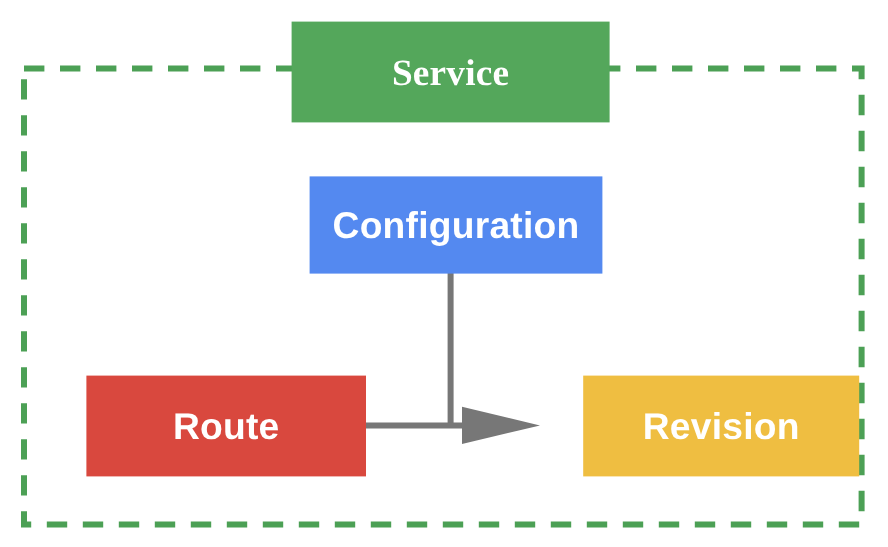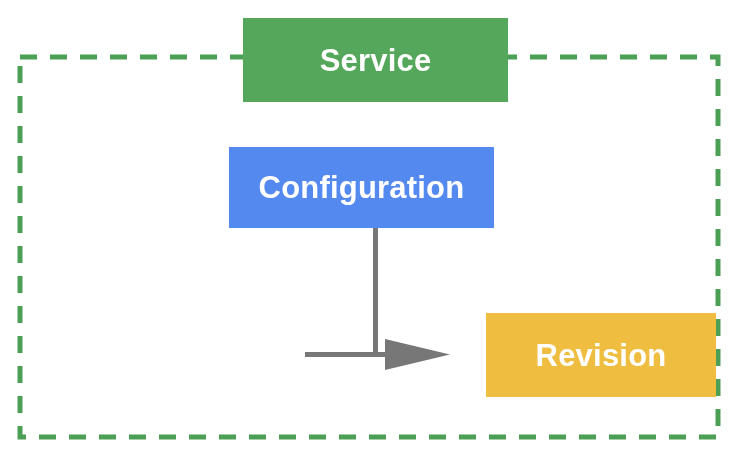--- a/index.html
+++ b/index.html
@@ -39,25 +39,26 @@
     display: block;
     line-height: 1;
     text-align: center;
   }
   #node-service {
     left: 243px;
     top: 18px;
     width: 265px;
     height: 84px;
     font-size: 31px;
+    font-family: Liberation Serif, serif;
   }
   #node-configuration {
-    left: 229px;
+    left: 258px;
     top: 147px;
-    width: 265px;
+    width: 244px;
     height: 81px;
     font-size: 31px;
   }
   #node-route {
     left: 72px;
     top: 313px;
     width: 233px;
     height: 84px;
     font-size: 31px;
   }
@@ -87,18 +88,21 @@
   </svg>
 
   <div class="node" id="node-service" style="background:#54A75B;">
     <span class="node-label">Service</span>
   </div>
 
   <div class="node" id="node-configuration" style="background:#5489F0;">
     <span class="node-label">Configuration</span>
   </div>
 
+  <div class="node" id="node-route" style="background:#D9483E;">
+    <span class="node-label">Route</span>
+  </div>
 
   <div class="node" id="node-revision" style="background:#EFBE41;">
     <span class="node-label">Revision</span>
   </div>
 
 </div>
 
 </body></html>

